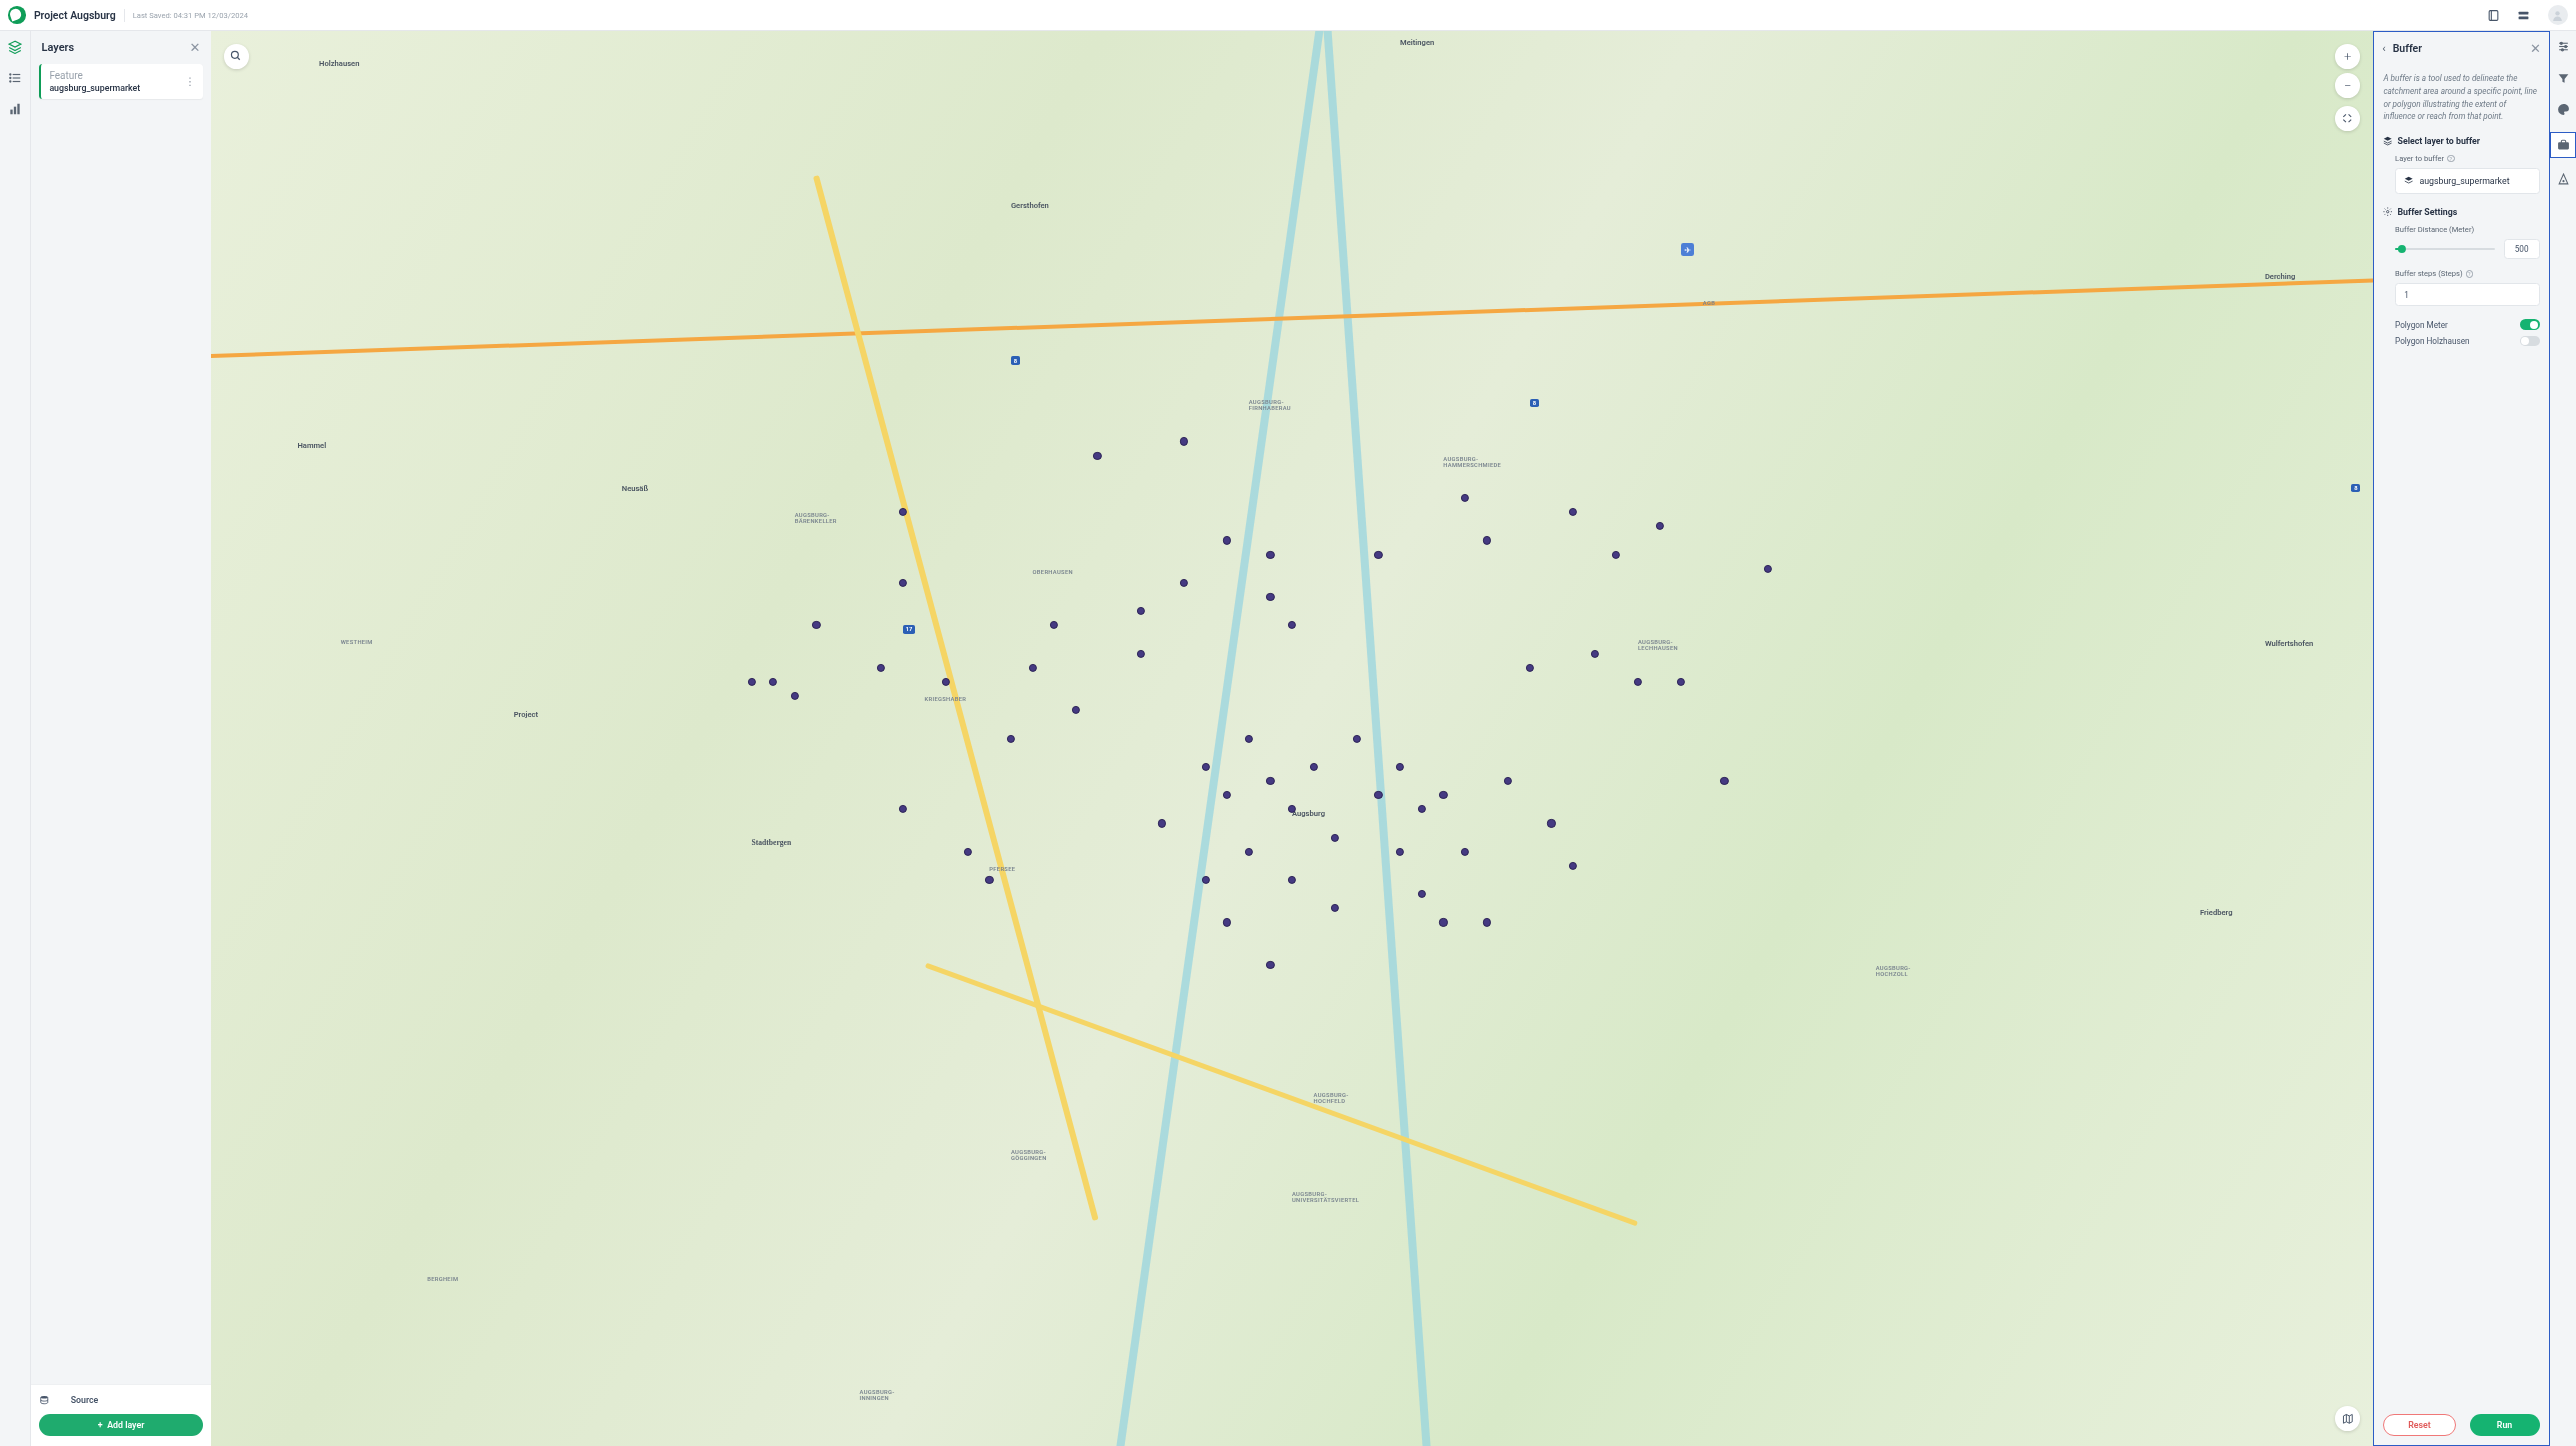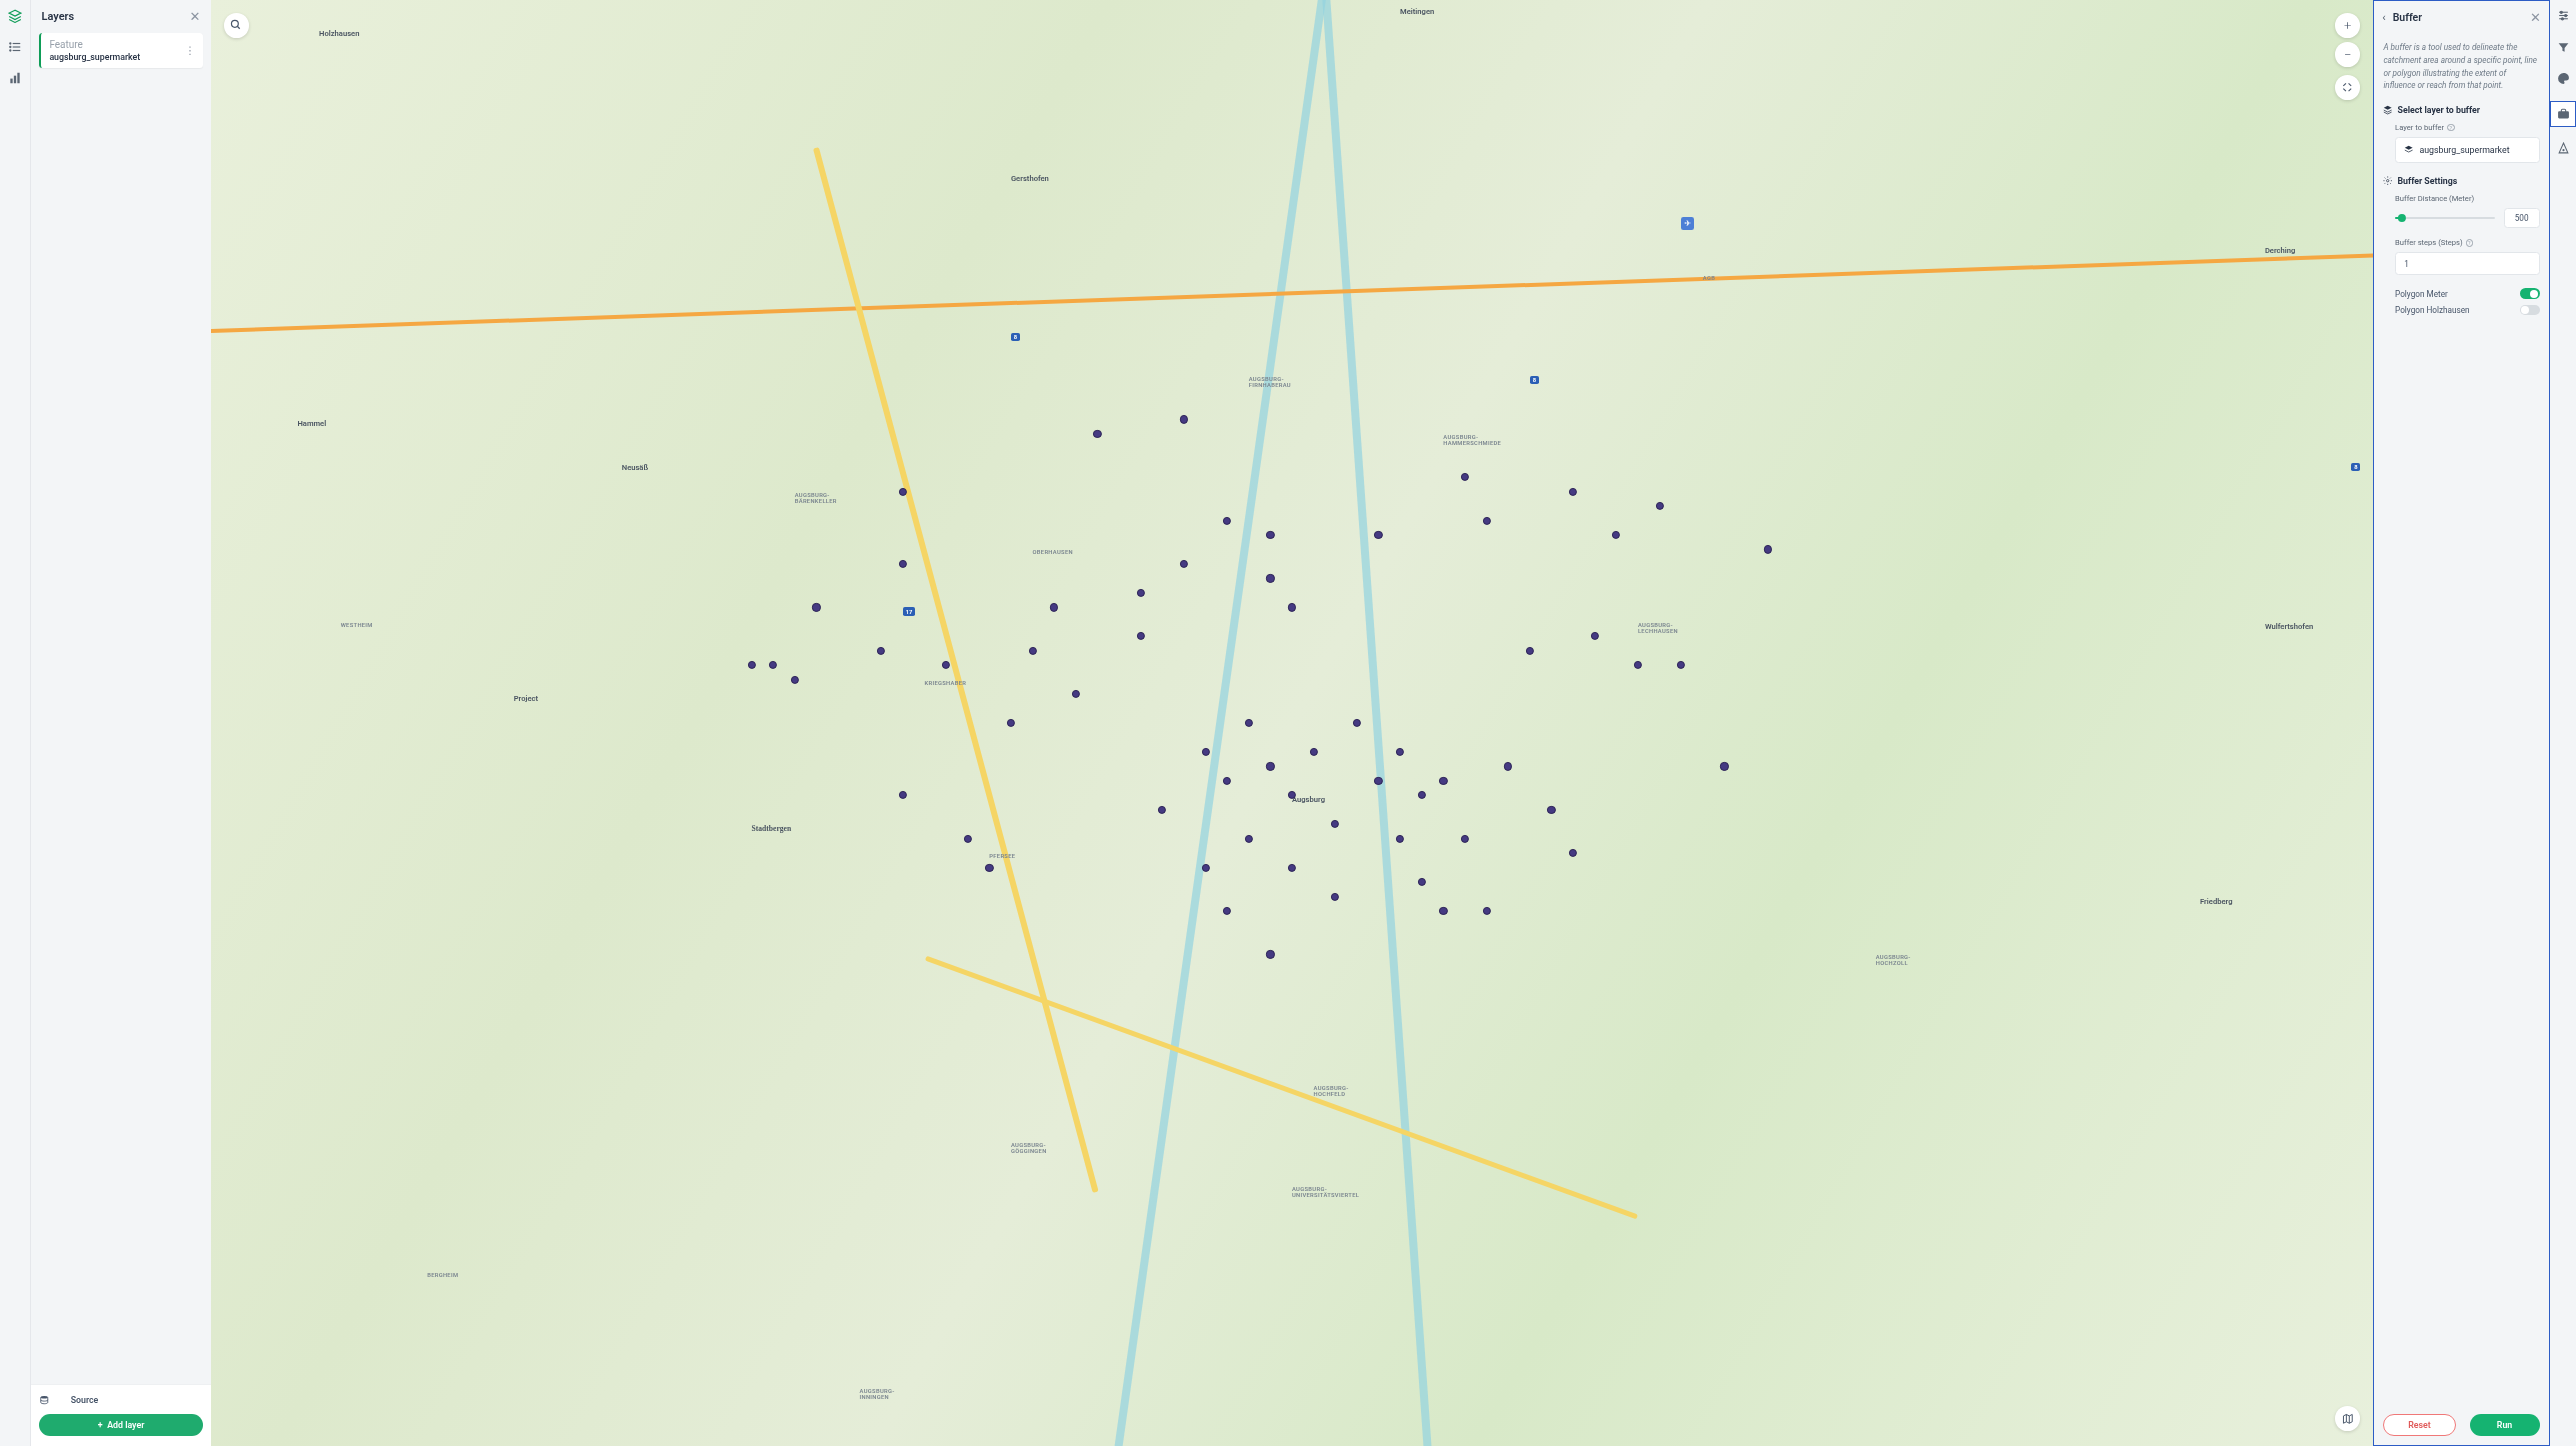--- a/index.html
+++ b/index.html
@@ -74,20 +74,41 @@
 .bp-footer{padding:9.4px;display:flex;gap:14px}
 .btn-reset{flex:1;height:22px;border:0.9px solid #f07878;background:#fff;color:#e05a5a;border-radius:584px;font-size:8.8px;font-weight:600;cursor:pointer}
 .btn-run{flex:1;height:22px;border:none;background:#15b371;color:#fff;border-radius:584px;font-size:8.8px;font-weight:600;cursor:pointer}
 .right-rail{width:26px;background:#f3f5f7;display:flex;flex-direction:column;align-items:center;padding-top:8.2px;gap:16.4px}
 .right-rail .rail-icon.highlighted{background:#fff;border:1.8px solid #2c5cc5;width:26px;height:26px;margin:-1.8px}
 </style>
 </head>
 <body>
 
 <div class="app">
+  <div class="topbar">
+    <div class="logo"></div>
+    <div class="proj-title">Project Augsburg</div>
+    <div class="divider-v"></div>
+    <div class="last-saved">Last Saved: 04:31 PM 12/03/2024</div>
+    <div class="topbar-spacer"></div>
+    <svg class="top-icon" viewBox="0 0 24 24" fill="none" stroke="currentColor" stroke-width="2">
+        <rect x="4" y="3" width="16" height="18" rx="2"></rect>
+        <line x1="8" y1="3" x2="8" y2="21"></line>
+      </svg>
+    <svg class="top-icon" viewBox="0 0 24 24" fill="currentColor">
+        <rect x="3" y="5" width="18" height="5" rx="1"></rect>
+        <rect x="3" y="14" width="18" height="5" rx="1"></rect>
+      </svg>
+    <div class="avatar">
+        <svg viewBox="0 0 24 24">
+          <circle cx="12" cy="8" r="4"></circle>
+          <path d="M4 22c0-4.4 3.6-8 8-8s8 3.6 8 8"></path>
+        </svg>
+      </div>
+  </div>
 
   <div class="main">
     <div class="left-rail">
       <div class="rail-icon active">
           <svg width="14" height="14" viewBox="0 0 24 24" fill="currentColor">
             <path d="M12 2L2 7l10 5 10-5-10-5zM2 13l10 5 10-5M2 18l10 5 10-5" stroke="currentColor" stroke-width="2" fill="none"></path>
           </svg>
         </div>
       <div class="rail-icon">
           <svg width="14" height="14" viewBox="0 0 24 24" fill="none" stroke="currentColor" stroke-width="2">

